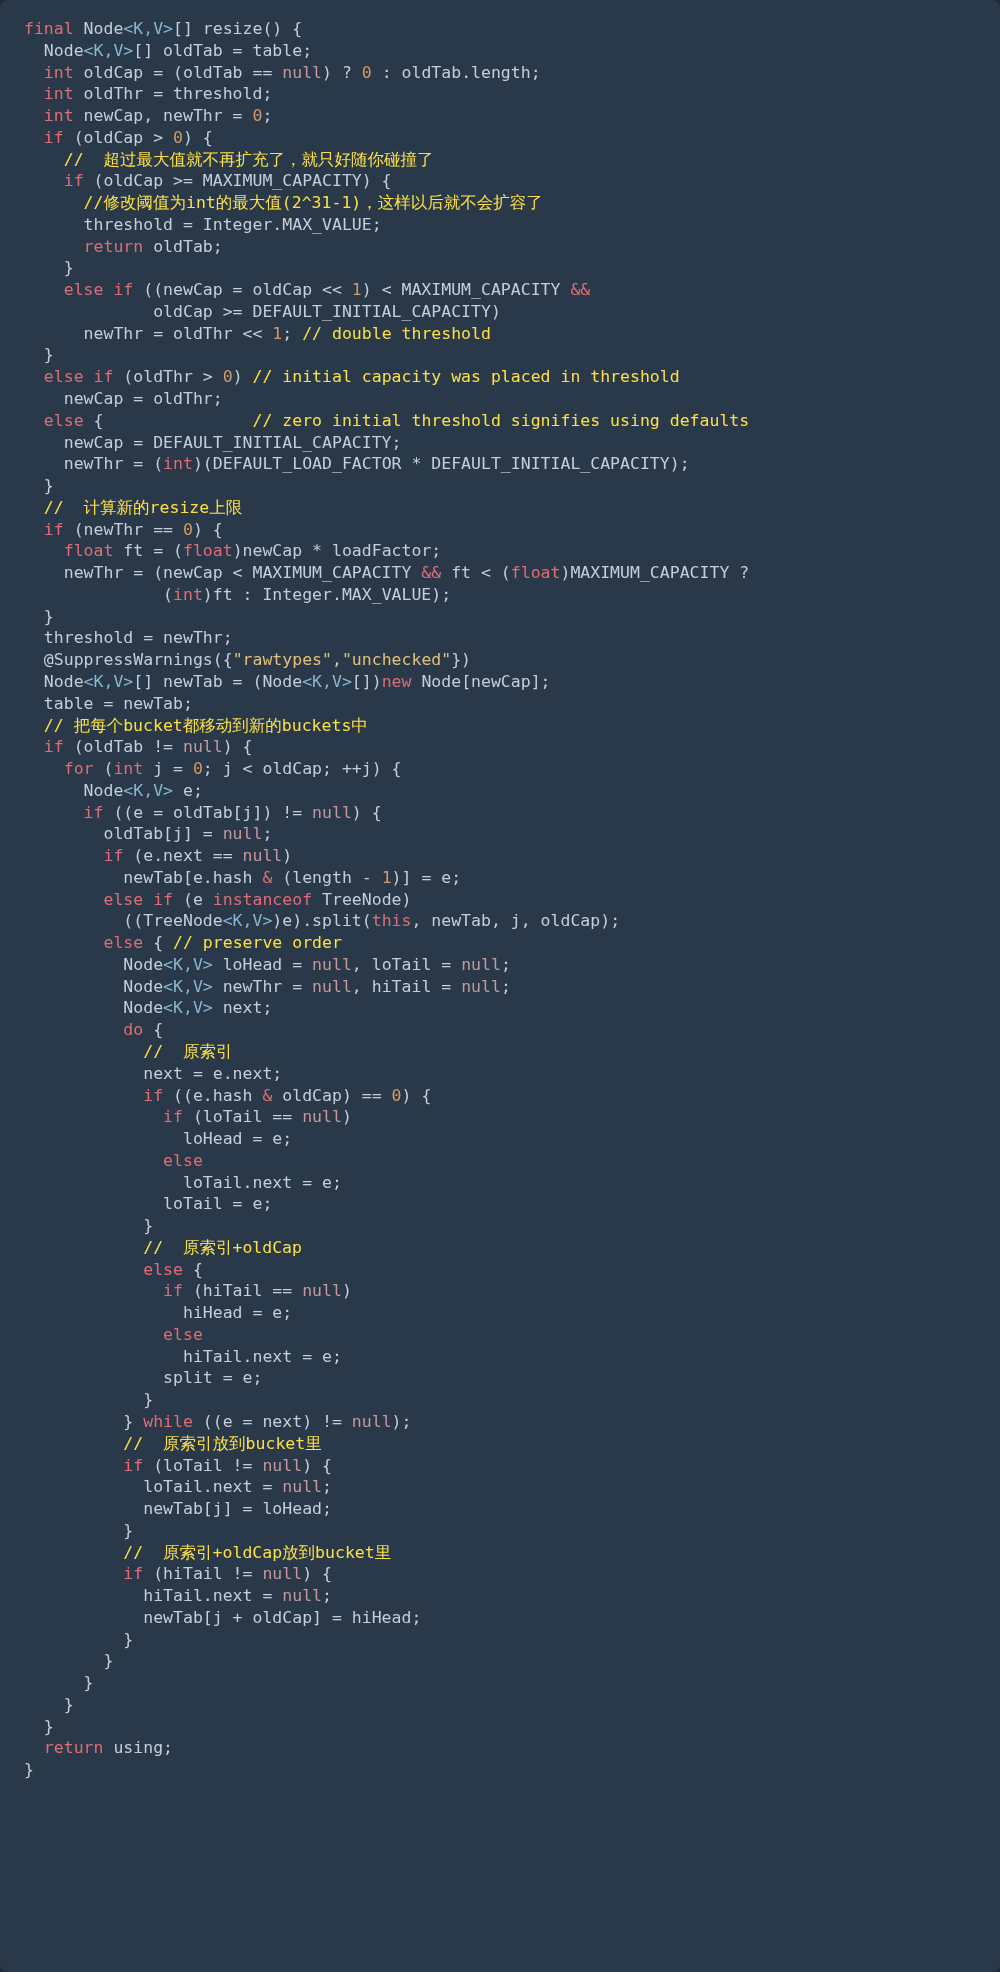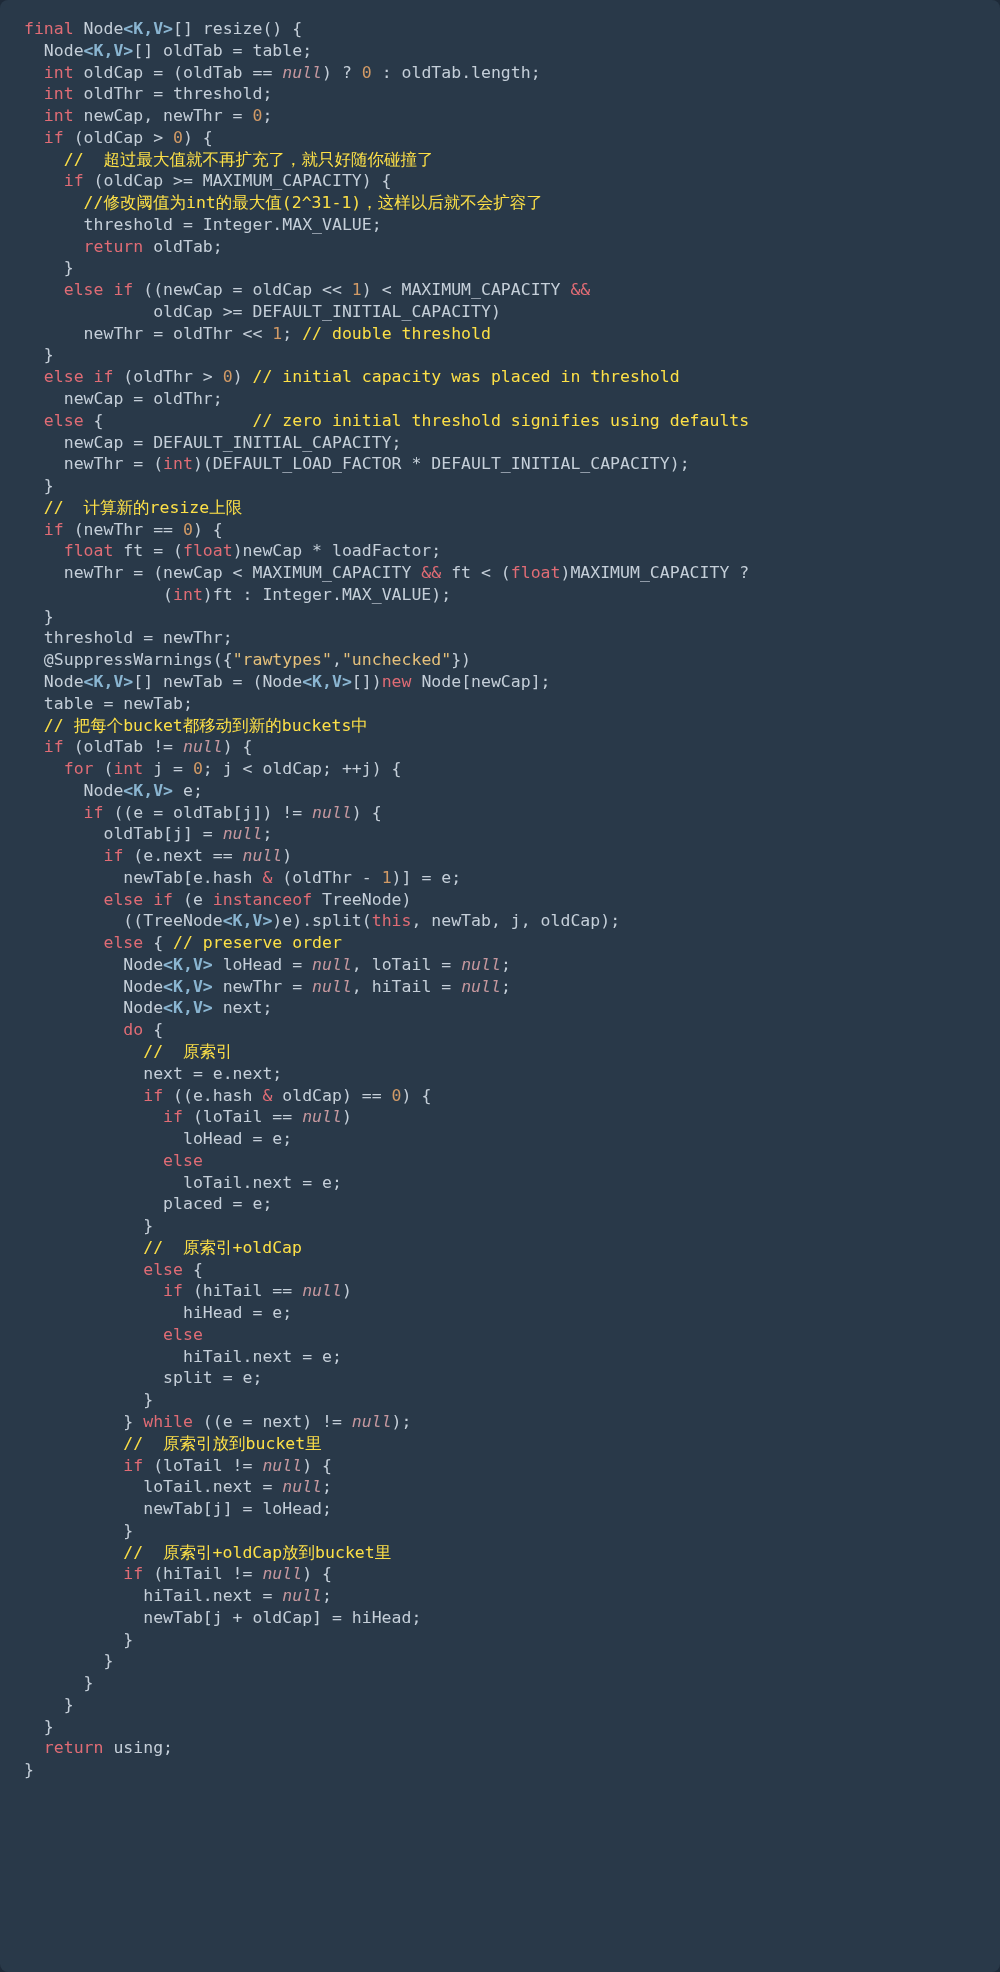--- a/index.html
+++ b/index.html
@@ -21,22 +21,22 @@
   }
   pre {
     margin: 0;
     white-space: pre;
     color: #c5cfd9;
   }
   .kw   { color: #e06c75; }
   .num  { color: #d19a66; }
   .cmt  { color: #fde047; font-style: normal; }
   .str  { color: #e5c07b; }
-  .null { color: #c5979e; font-style: italic; }
-  .blue { color: #8ab5d1; font-weight: bold; }
+  .null { color: #c5979e; }
+  .blue { color: #8ab5d1; }
 </style>
 </head>
 <body>
 
 <div class="code-container">
 <pre><span class="kw">final</span><span> Node</span><span class="blue">&lt;K,V&gt;</span><span>[] resize() {</span>
 <span>  Node</span><span class="blue">&lt;K,V&gt;</span><span>[] oldTab = table;</span>
 <span class="kw">  int</span><span> oldCap = (oldTab == </span><span class="null">null</span><span>) ? </span><span class="num">0</span><span> : oldTab.length;</span>
 <span class="kw">  int</span><span> oldThr = threshold;</span>
 <span class="kw">  int</span><span> newCap, newThr = </span><span class="num">0</span><span>;</span>
@@ -67,36 +67,36 @@
 <span>  @SuppressWarnings({</span><span class="str">"rawtypes"</span><span>,</span><span class="str">"unchecked"</span><span>})</span>
 <span>  Node</span><span class="blue">&lt;K,V&gt;</span><span>[] newTab = (Node</span><span class="blue">&lt;K,V&gt;</span><span>[])</span><span class="kw">new</span><span> Node[newCap];</span>
 <span>  table = newTab;</span>
 <span class="cmt">  // 把每个bucket都移动到新的buckets中</span>
 <span class="kw">  if</span><span> (oldTab != </span><span class="null">null</span><span>) {</span>
 <span class="kw">    for</span><span> (</span><span class="kw">int</span><span> j = </span><span class="num">0</span><span>; j &lt; oldCap; ++j) {</span>
 <span>      Node</span><span class="blue">&lt;K,V&gt;</span><span> e;</span>
 <span class="kw">      if</span><span> ((e = oldTab[j]) != </span><span class="null">null</span><span>) {</span>
 <span>        oldTab[j] = </span><span class="null">null</span><span>;</span>
 <span class="kw">        if</span><span> (e.next == </span><span class="null">null</span><span>)</span>
-<span>          newTab[e.hash </span><span class="kw">&amp;</span><span> (oldThr - </span><span class="num">1</span><span>)] = e;</span>
+<span>          newTab[e.hash </span><span class="kw">&amp;</span><span> (length - </span><span class="num">1</span><span>)] = e;</span>
 <span class="kw">        else if</span><span> (e </span><span class="kw">instanceof</span><span> TreeNode)</span>
 <span>          ((TreeNode</span><span class="blue">&lt;K,V&gt;</span><span>)e).split(</span><span class="kw">this</span><span>, newTab, j, oldCap);</span>
 <span class="kw">        else</span><span> { </span><span class="cmt">// preserve order</span>
 <span>          Node</span><span class="blue">&lt;K,V&gt;</span><span> loHead = </span><span class="null">null</span><span>, loTail = </span><span class="null">null</span><span>;</span>
 <span>          Node</span><span class="blue">&lt;K,V&gt;</span><span> newThr = </span><span class="null">null</span><span>, hiTail = </span><span class="null">null</span><span>;</span>
 <span>          Node</span><span class="blue">&lt;K,V&gt;</span><span> next;</span>
 <span class="kw">          do</span><span> {</span>
 <span class="cmt">            //  原索引</span>
 <span>            next = e.next;</span>
 <span class="kw">            if</span><span> ((e.hash </span><span class="kw">&amp;</span><span> oldCap) == </span><span class="num">0</span><span>) {</span>
 <span class="kw">              if</span><span> (loTail == </span><span class="null">null</span><span>)</span>
 <span>                loHead = e;</span>
 <span class="kw">              else</span>
 <span>                loTail.next = e;</span>
-<span>              placed = e;</span>
+<span>              loTail = e;</span>
 <span>            }</span>
 <span class="cmt">            //  原索引+oldCap</span>
 <span class="kw">            else</span><span> {</span>
 <span class="kw">              if</span><span> (hiTail == </span><span class="null">null</span><span>)</span>
 <span>                hiHead = e;</span>
 <span class="kw">              else</span>
 <span>                hiTail.next = e;</span>
 <span>              split = e;</span>
 <span>            }</span>
 <span>          } </span><span class="kw">while</span><span> ((e = next) != </span><span class="null">null</span><span>);</span>

